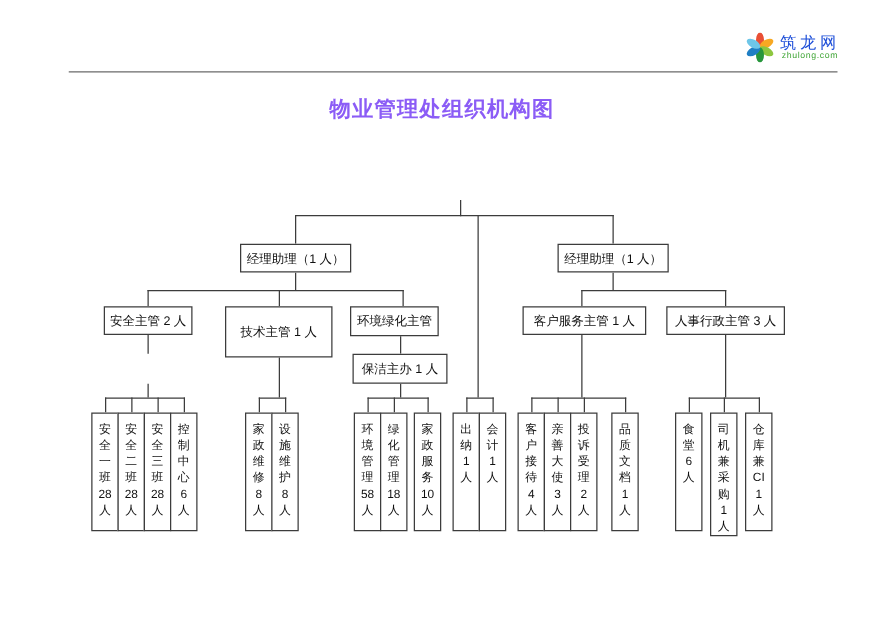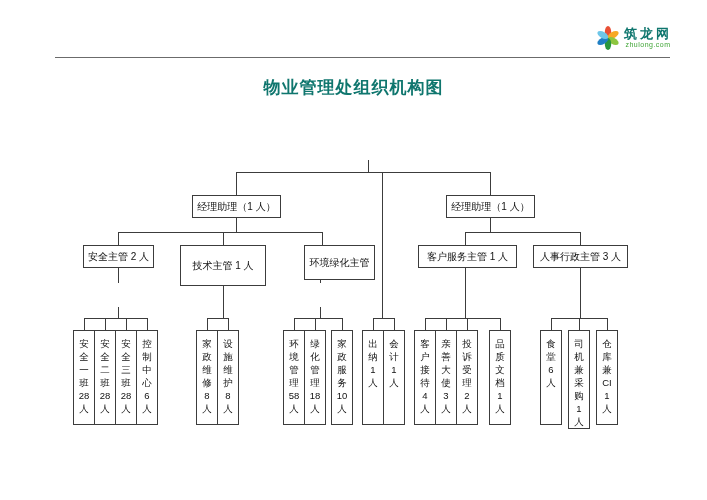--- a/index.html
+++ b/index.html
@@ -4,25 +4,25 @@
 <style>
   html,body{margin:0;padding:0;background:#fff;}
   #canvas{
     position:relative;width:707px;height:500px;background:#ffffff;overflow:hidden;
     font-family:"Liberation Sans","DejaVu Sans",sans-serif;color:#111;
   }
   
   .hdr-rule{position:absolute;left:55px;top:57px;width:615px;height:1px;background:#6b6b6b;}
   .logo{position:absolute;left:596px;top:26px;display:flex;align-items:flex-start;}
   .logo-txt{margin-left:4px;display:flex;flex-direction:column;align-items:center;}
-  .logo-name{font-size:13px;font-weight:bold;letter-spacing:3px;color:#0f766e;line-height:15px;}
+  .logo-name{font-size:13px;font-weight:normal;letter-spacing:3px;color:#1d4ed8;line-height:15px;}
   .logo-dom{font-size:7px;color:#3fa535;line-height:8px;letter-spacing:.5px;}
   
   .title{position:absolute;left:0;top:76px;width:707px;text-align:center;
-    font-size:17px;font-weight:bold;letter-spacing:1px;color:#0f766e;}
+    font-size:17px;font-weight:bold;letter-spacing:1px;color:#8b5cf6;}
   
   .bx{position:absolute;box-sizing:border-box;border:1px solid #3c3c3c;background:#fff;
     display:flex;align-items:center;justify-content:center;font-size:10px;white-space:nowrap;color:#111;}
   
   .hl{position:absolute;height:1px;background:#3c3c3c;}
   .vl{position:absolute;width:1px;background:#3c3c3c;}
   
   .vgrp{position:absolute;display:flex;align-items:flex-start;}
   .vcol{box-sizing:border-box;border:1px solid #3c3c3c;background:#fff;width:22px;min-height:95px;
     font-size:9.5px;line-height:13px;text-align:center;white-space:pre-line;padding-top:6px;color:#111;}
@@ -102,24 +102,25 @@
     <div class="vl" style="left:579px;top:318px;height:12px"></div>
     <div class="vl" style="left:607px;top:318px;height:12px"></div>
   </div>
 
 
   <div class="bx" style="left:192px;top:195px;width:89px;height:23px">经理助理（1 人）</div>
   <div class="bx" style="left:446px;top:195px;width:89px;height:23px">经理助理（1 人）</div>
 
   <div class="bx" style="left:83px;top:245px;width:71px;height:23px">安全主管 2 人</div>
   <div class="bx" style="left:180px;top:245px;width:86px;height:41px">技术主管 1 人</div>
-  <div class="bx" style="left:304px;top:245px;width:71px;height:35px">环境绿化主管</div>
+  <div class="bx" style="left:280px;top:245px;width:71px;height:24px">环境绿化主管</div>
   <div class="bx" style="left:418px;top:245px;width:99px;height:23px">客户服务主管 1 人</div>
   <div class="bx" style="left:533px;top:245px;width:95px;height:23px">人事行政主管 3 人</div>
 
+  <div class="bx" style="left:282px;top:283px;width:76px;height:24px">保洁主办 1 人</div>
 
   <div class="vgrp" style="left:73px;top:330px">
     <div class="vcol">安
 全
 一
 班
 28
 人</div>
     <div class="vcol">安
 全

